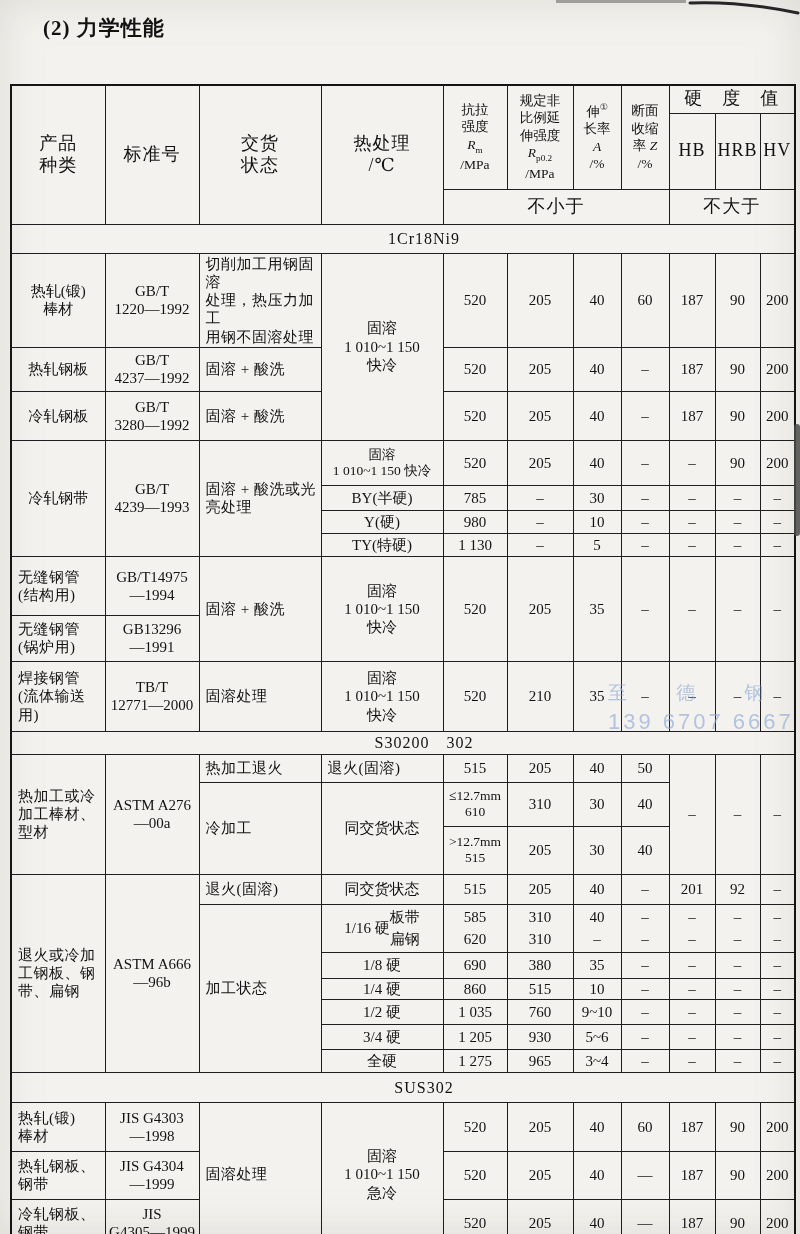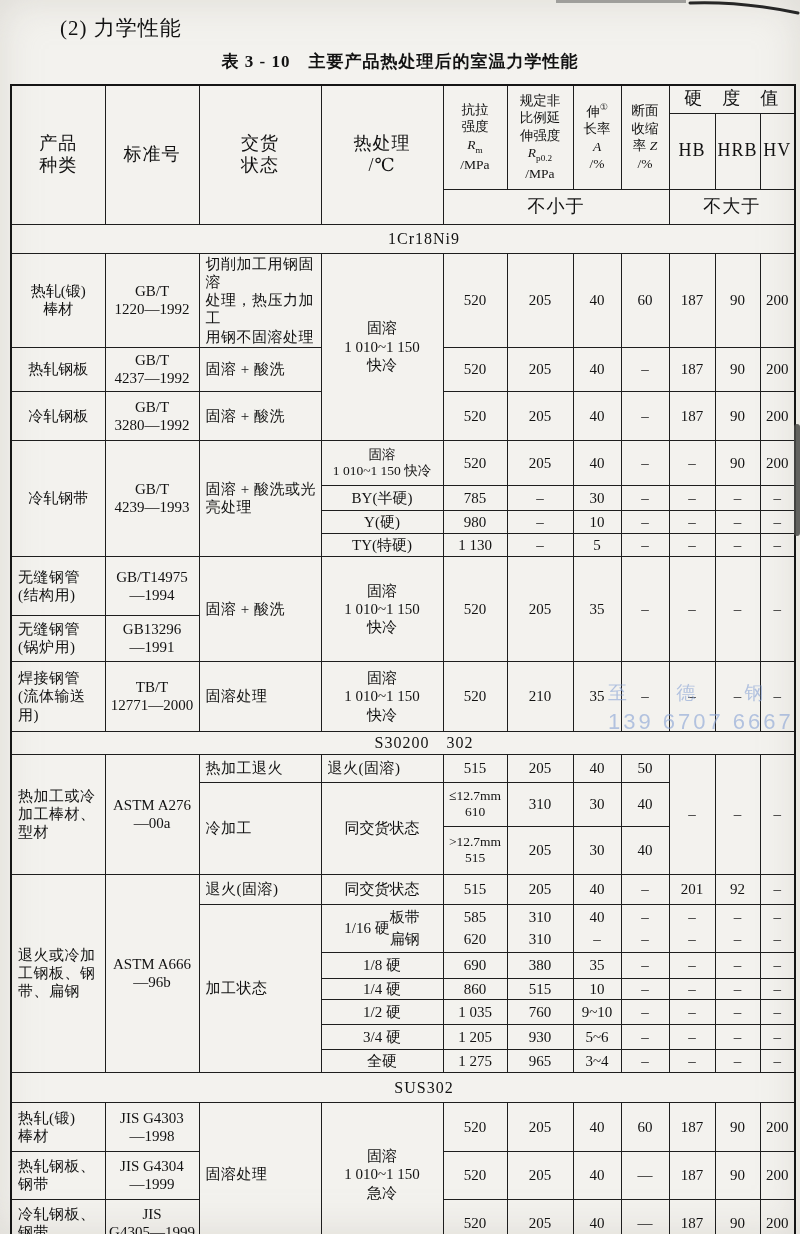--- a/index.html
+++ b/index.html
@@ -2,21 +2,21 @@
 <html><head>
 <meta charset="utf-8">
 <style>
   html,body{margin:0;padding:0;}
   .page{
     position:relative;width:800px;height:1234px;background:#f3f2ee;
     font-family:"Liberation Serif","DejaVu Serif",serif;color:#121212;overflow:hidden;
     box-shadow:inset 0 0 40px rgba(180,175,165,.35);
   }
   .doc-title{
-    position:absolute;left:60px;top:14px;font-size:21px;font-weight:400;letter-spacing:1px;
+    position:absolute;left:43px;top:14px;font-size:21px;font-weight:700;letter-spacing:1px;
   }
   .tbl-caption{
     position:absolute;left:0;top:50px;width:800px;text-align:center;
     font-size:17px;font-weight:700;letter-spacing:1px;
   }
   table.main{
     position:absolute;left:10px;top:84px;border-collapse:collapse;table-layout:fixed;
     border:2.5px solid #151515;
   }
   td,th{
@@ -50,21 +50,20 @@
     position:absolute;left:556px;top:0;width:130px;height:3px;background:#555;opacity:.5;z-index:6;
   }
 </style>
 </head>
 <body>
 
 <div class="page">
 
   <div class="doc-title">(2) 力学性能</div>
 
-  <div class="tbl-caption">表 3 - 10　主要产品热处理后的室温力学性能</div>
 
   <table class="main">
       <colgroup>
         <col style="width: 94px;">
         <col style="width: 94px;">
         <col style="width: 122px;">
         <col style="width: 122px;">
         <col style="width: 64px;">
         <col style="width: 66px;">
         <col style="width: 48px;">

